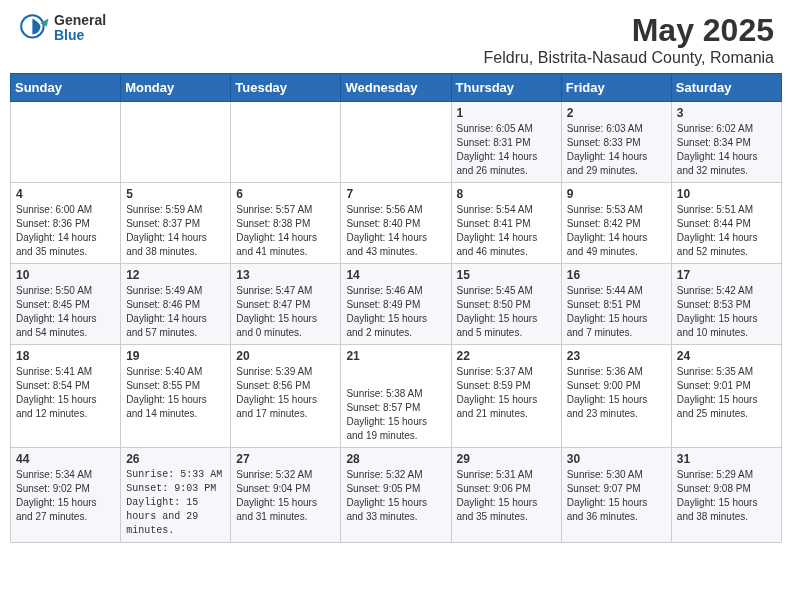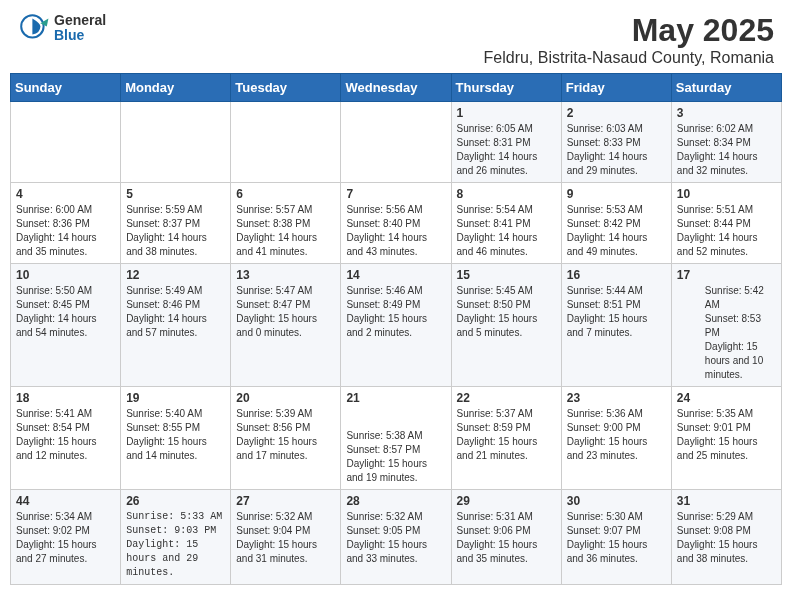--- a/index.html
+++ b/index.html
@@ -233,21 +233,21 @@
 Daylight: 15 hours and 5 minutes.</div>
           </td>
           <td>
             <span class="day-num">16</span>
             <div class="day-info" style="white-space: pre-line;">Sunrise: 5:44 AM
 Sunset: 8:51 PM
 Daylight: 15 hours and 7 minutes.</div>
           </td>
           <td>
             <span class="day-num">17</span>
-            <div class="day-info" style="white-space: pre-line; margin-left: 28px;">Sunrise: 5:42 AM
+            <div class="day-info" style="white-space: pre-line;">Sunrise: 5:42 AM
 Sunset: 8:53 PM
 Daylight: 15 hours and 10 minutes.</div>
           </td>
         </tr>
         <tr>
           <td>
             <span class="day-num">18</span>
             <div class="day-info" style="white-space: pre-line;">Sunrise: 5:41 AM
 Sunset: 8:54 PM
 Daylight: 15 hours and 12 minutes.</div>

